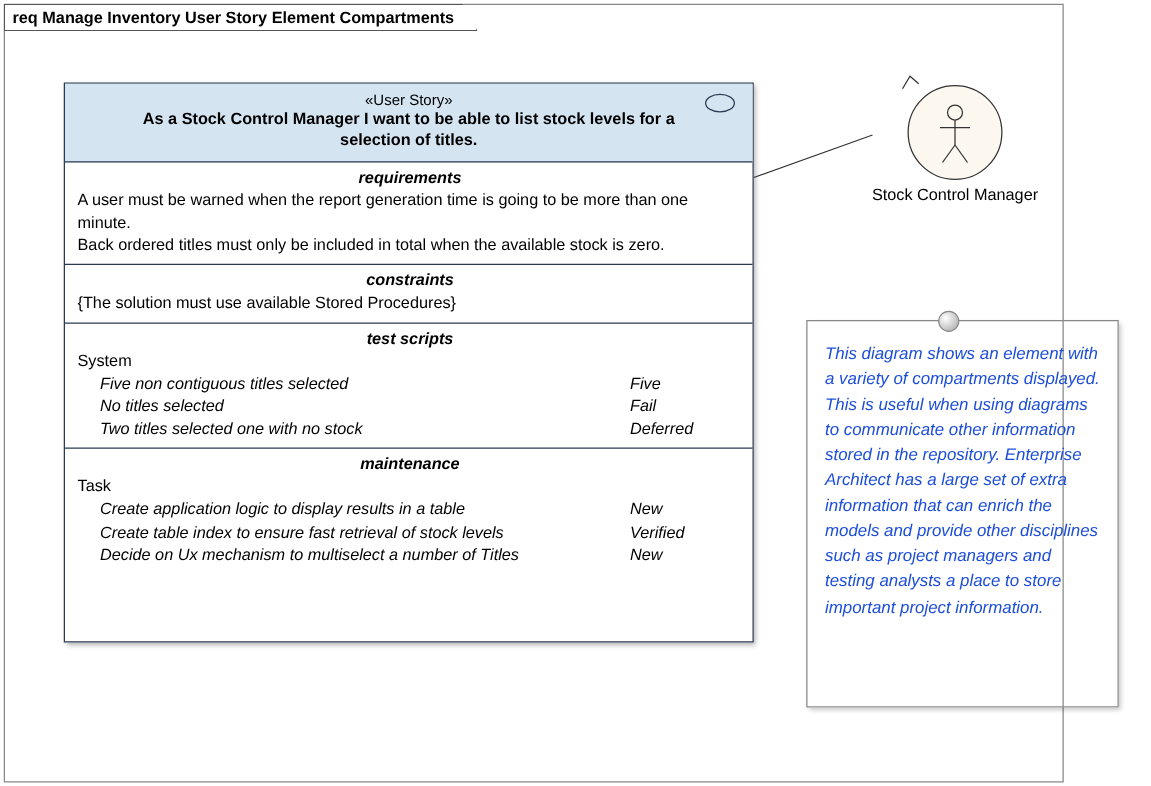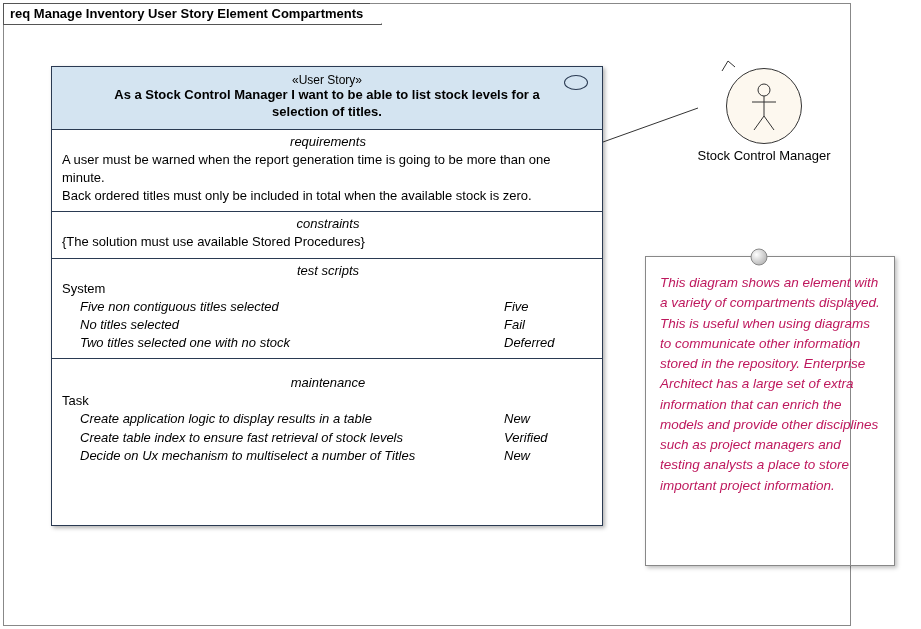--- a/index.html
+++ b/index.html
@@ -57,26 +57,27 @@
       border: 1px solid #2a3a52;
       border-radius: 50%;
       background: #d4e4f1;
     }
 
     .compartment {
       border-bottom: 1px solid #2a3a52;
       padding: 4px 8px 6px 10px;
       font-size: 13px;
     }
-    .compartment:last-child { border-bottom: none; padding-bottom: 60px; margin-top: 12px; }
+    .compartment:last-child { border-bottom: none; padding-bottom: 60px; }
     .compartment-title {
       text-align: center;
       font-style: italic;
       font-size: 13px;
       margin-bottom: 2px;
+      font-weight: bold;
     }
     .compartment-body { font-size: 13px; line-height: 1.4; }
     .row { display: flex; font-style: italic; }
     .row .lbl { flex: 1; padding-left: 18px; }
     .row .val { width: 90px; text-align: left; }
     .group { padding-left: 0; }
 
     
     .actor-group {
       position: absolute;
@@ -115,21 +116,21 @@
     
     .note {
       position: absolute;
       left: 641px; top: 252px;
       width: 250px; height: 310px;
       border: 1px solid #888;
       box-shadow: 2px 2px 4px rgba(0,0,0,0.25);
       padding: 16px 14px;
       font-size: 13.5px;
       font-style: italic;
-      color: #be185d;
+      color: #1d4ed8;
       line-height: 1.5;
     }
     .note-pin {
       position: absolute;
       left: 745px; top: 243px;
       width: 20px; height: 20px;
     }
   </style>
 </head>
 <body>

